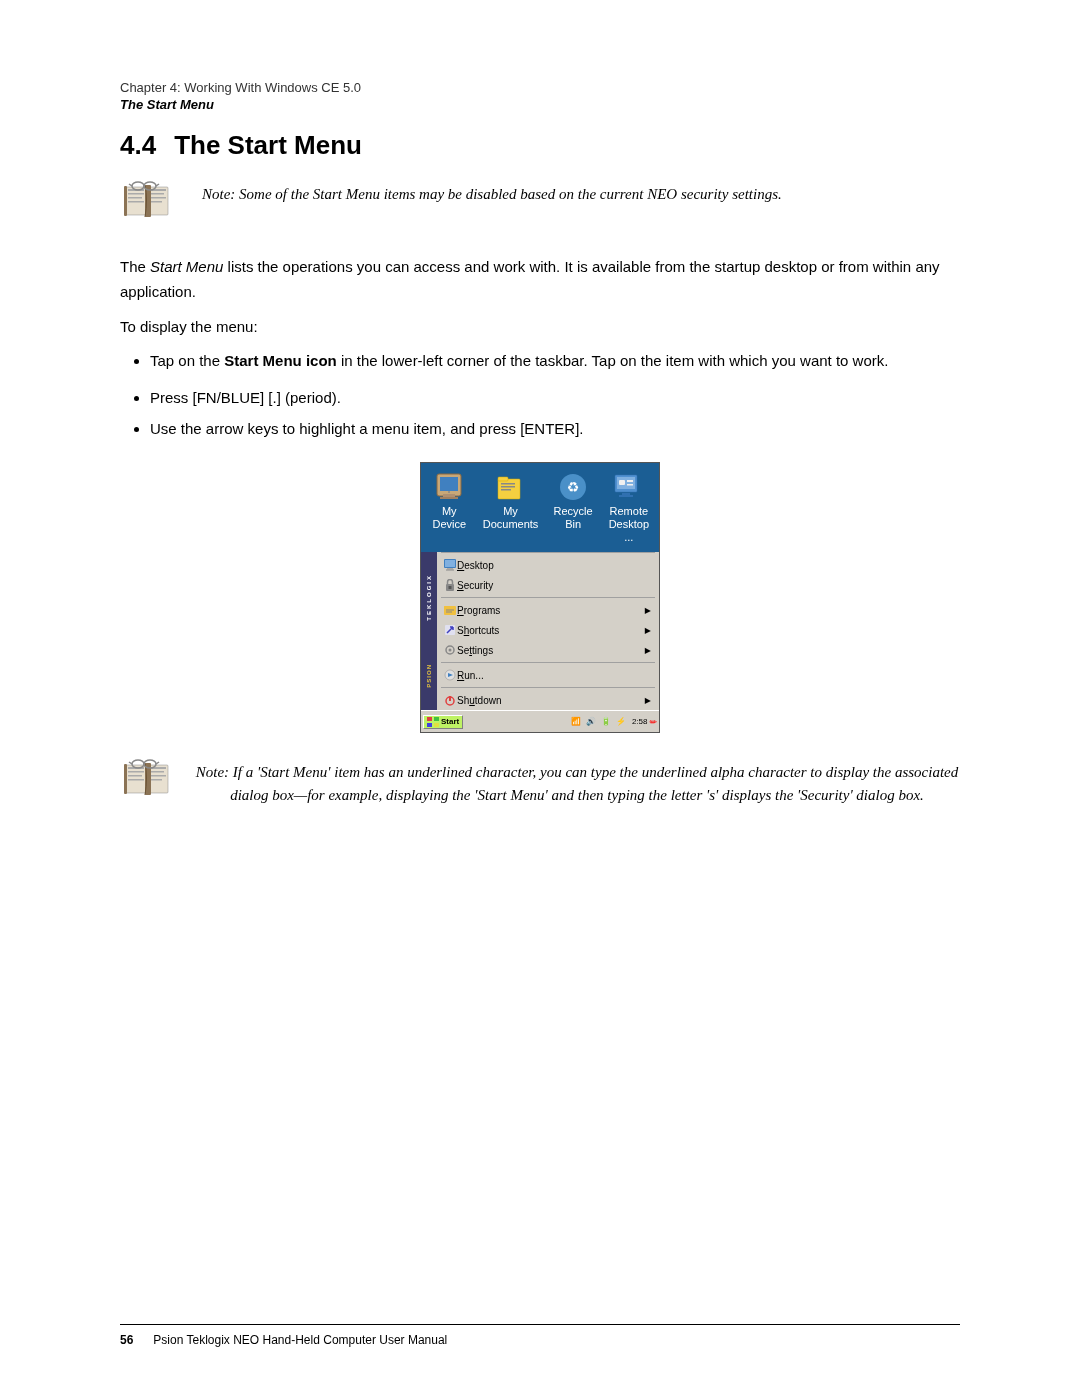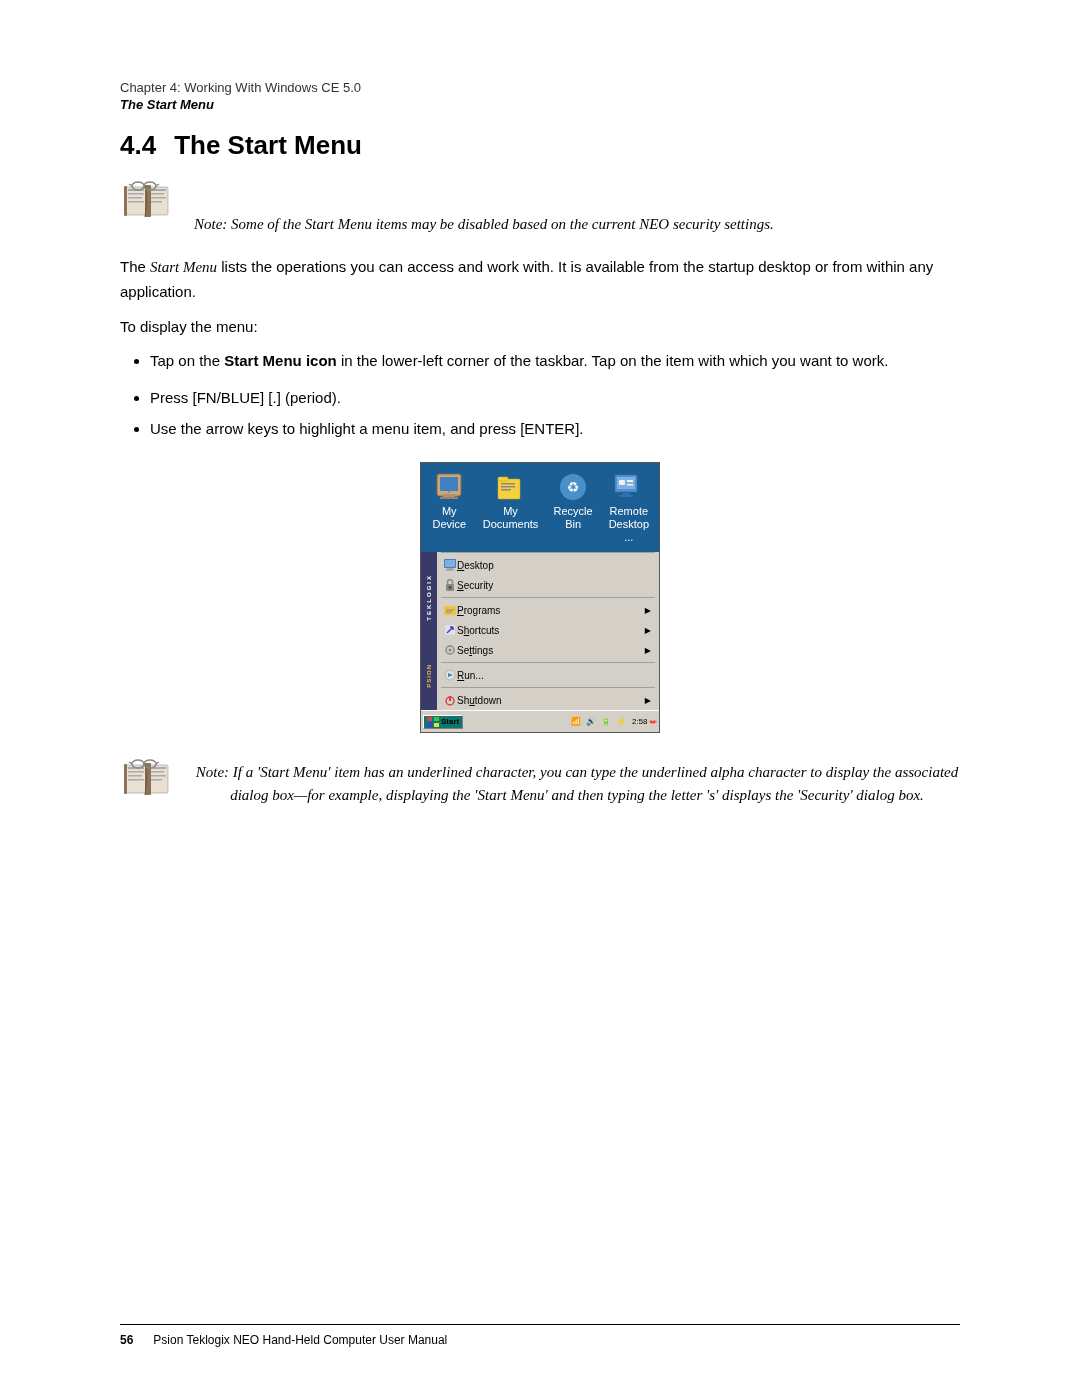--- a/index.html
+++ b/index.html
@@ -42,43 +42,42 @@
       margin-top: 6px;
     }
 
     .section-number {
       margin-right: 18px;
     }
 
     
     .note-block {
       display: flex;
-      align-items: flex-end;
+      align-items: flex-start;
       margin-bottom: 20px;
-      gap: 16px;
+      gap: 24px;
     }
 
     .note-text {
       font-size: 15px;
       font-style: italic;
       line-height: 1.5;
       padding-top: 4px;
     }
 
     
     .body-text {
       font-size: 15px;
       line-height: 1.65;
       margin-bottom: 10px;
       font-family: Arial, sans-serif;
     }
 
     .body-text em {
       font-style: italic;
-      font-family: Liberation Serif, serif;
     }
 
     
     .bullet-list {
       margin-left: 30px;
       margin-bottom: 12px;
     }
 
     .bullet-item {
       font-size: 15px;
@@ -168,21 +167,21 @@
       display: flex;
       align-items: center;
       border-top: 1px solid #ffffff;
       padding: 0 2px;
       gap: 2px;
     }
 
     .start-btn {
       display: flex;
       align-items: center;
-      background: #0f766e;
+      background: #bef264;
       border: 1px solid #808080;
       border-top-color: #ffffff;
       border-left-color: #ffffff;
       padding: 1px 3px;
       font-size: 9px;
       font-family: Arial, sans-serif;
       font-weight: bold;
     }
 
     .taskbar-icons {

